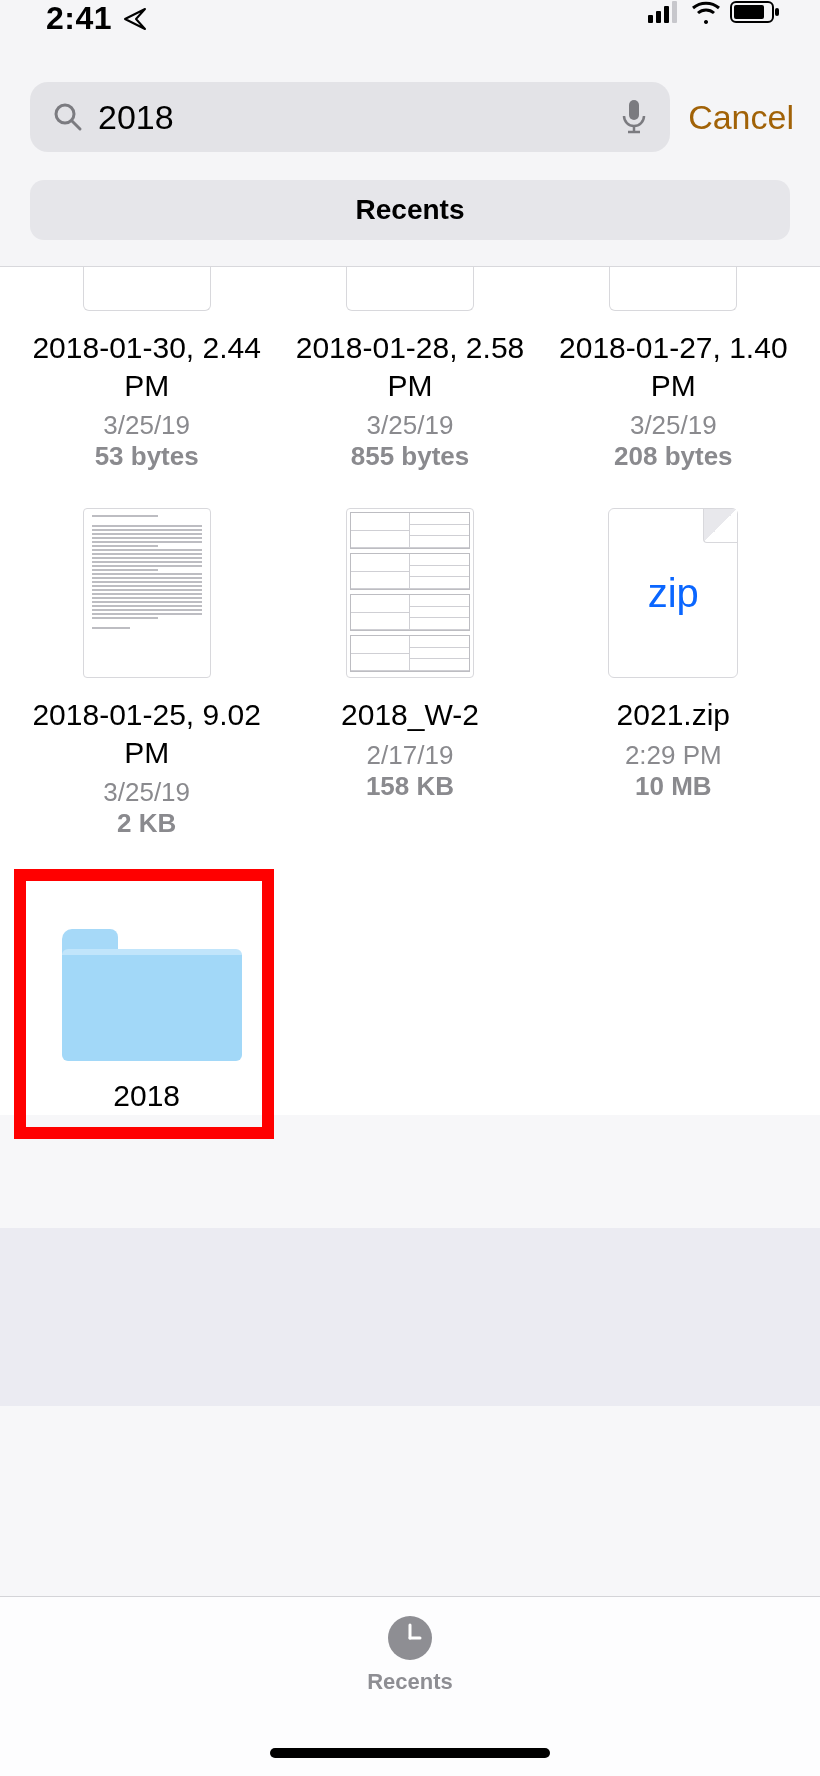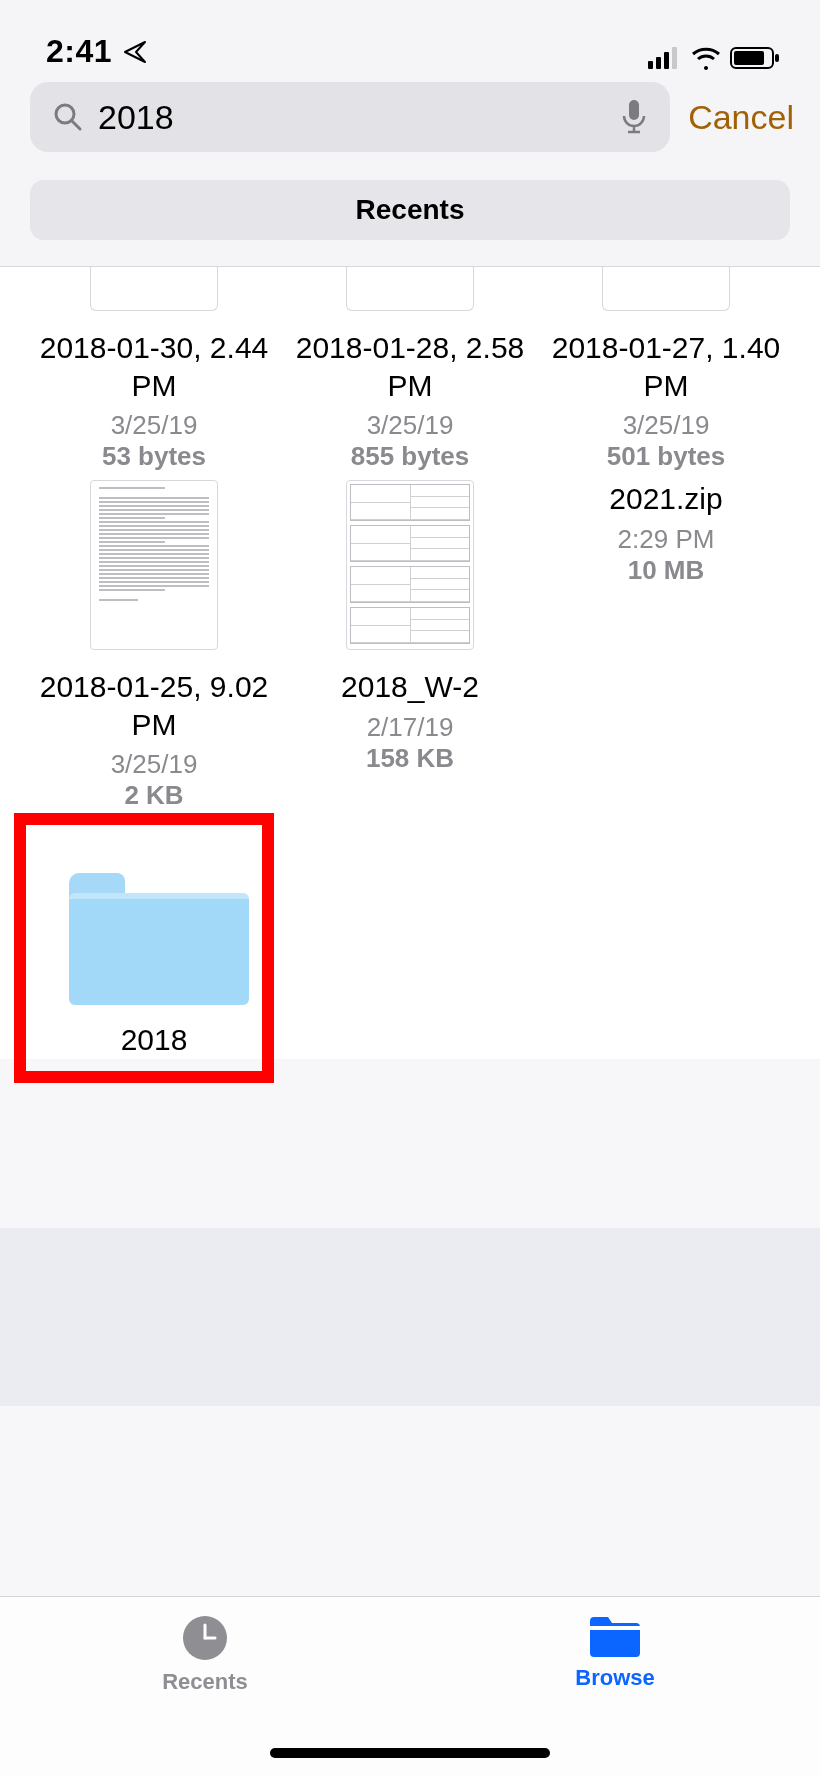--- a/index.html
+++ b/index.html
@@ -8,21 +8,21 @@
     height: 1776px;
     font-family: -apple-system, 'Helvetica Neue', Arial, sans-serif;
     background: #f7f7f9;
     overflow: hidden;
     position: relative;
   }
   .status-bar {
     height: 70px;
     display: flex;
     justify-content: space-between;
-    align-items: flex-end;
+    align-items: flex-start;
     padding: 0 40px 0 46px;
     background: #f5f5f7;
   }
   .status-time { font-size: 32px; font-weight: 600; letter-spacing: 0.5px; }
   .status-right { display: flex; align-items: center; gap: 8px; }
 
   .search-row {
     display: flex;
     align-items: center;
     padding: 12px 22px 12px 30px;
@@ -83,21 +83,20 @@
     box-shadow: 0 1px 4px rgba(0,0,0,0.15);
   }
 
   .results {
     background: #fff;
     display: grid;
     grid-template-columns: repeat(3, 1fr);
     padding: 0 30px;
     column-gap: 30px;
     row-gap: 36px;
-    gap: 8px;
   }
   .item {
     display: flex;
     flex-direction: column;
     align-items: center;
     position: relative;
     padding-top: 0;
   }
   .thumb-wrap {
     width: 170px;
@@ -324,21 +323,21 @@
     <div class="item-date">3/25/19</div>
     <div class="item-size">855 bytes</div>
   </div>
 
   <div class="item">
     <div class="thumb-wrap" style="height:44px;">
       <div class="thumb-partial"></div>
     </div>
     <div class="item-name">2018-01-27, 1.40 PM</div>
     <div class="item-date">3/25/19</div>
-    <div class="item-size">501 bytes</div>
+    <div class="item-size">208 bytes</div>
   </div>
 
   <div class="item">
     <div class="thumb-wrap">
       <div class="thumb-doc">
         <div class="line short"></div>
           <div class="gap"></div>
         <div class="line"></div>
           <div class="line"></div>
           <div class="line"></div>
@@ -420,20 +419,26 @@
             </div>
           </div>
       </div>
     </div>
     <div class="item-name">2018_W-2</div>
     <div class="item-date">2/17/19</div>
     <div class="item-size">158 KB</div>
   </div>
 
   <div class="item">
+    <div class="thumb-wrap">
+      <div class="thumb-zip">
+        <div class="dogear"></div>
+        <span class="zip-label">zip</span>
+      </div>
+    </div>
     <div class="item-name">2021.zip</div>
     <div class="item-date">2:29 PM</div>
     <div class="item-size">10 MB</div>
   </div>
 
   <div class="item" style="padding-top:24px;">
     <div class="highlight" style="top:-6px;left:-16px;width:260px;height:270px;"></div>
     <div class="thumb-wrap" style="height:160px;">
       <div class="thumb-folder">
         <div class="folder-back"></div>
@@ -449,22 +454,15 @@
 
 <div class="tab-bar">
   <div class="tab-item inactive">
     <svg width="50" height="50" viewBox="0 0 50 50">
       <circle cx="25" cy="25" r="22" fill="#8e8e93"></circle>
       <line x1="25" y1="25" x2="25" y2="12" stroke="#fff" stroke-width="3" stroke-linecap="round"></line>
       <line x1="25" y1="25" x2="35" y2="25" stroke="#fff" stroke-width="3" stroke-linecap="round"></line>
     </svg>
     <span class="tab-label">Recents</span>
   </div>
-  <div class="tab-item active">
-    <svg width="54" height="46" viewBox="0 0 54 46">
-      <path d="M2 8 L2 40 a4 4 0 0 0 4 4 L48 44 a4 4 0 0 0 4 -4 L52 14 a4 4 0 0 0 -4 -4 L24 10 L20 4 L6 4 a4 4 0 0 0 -4 4 Z" fill="#0a66ff"></path>
-      <rect x="2" y="13" width="50" height="4" fill="#fff"></rect>
-    </svg>
-    <span class="tab-label">Browse</span>
-  </div>
 </div>
 
 <div class="home-indicator"></div>
 
 </body></html>

